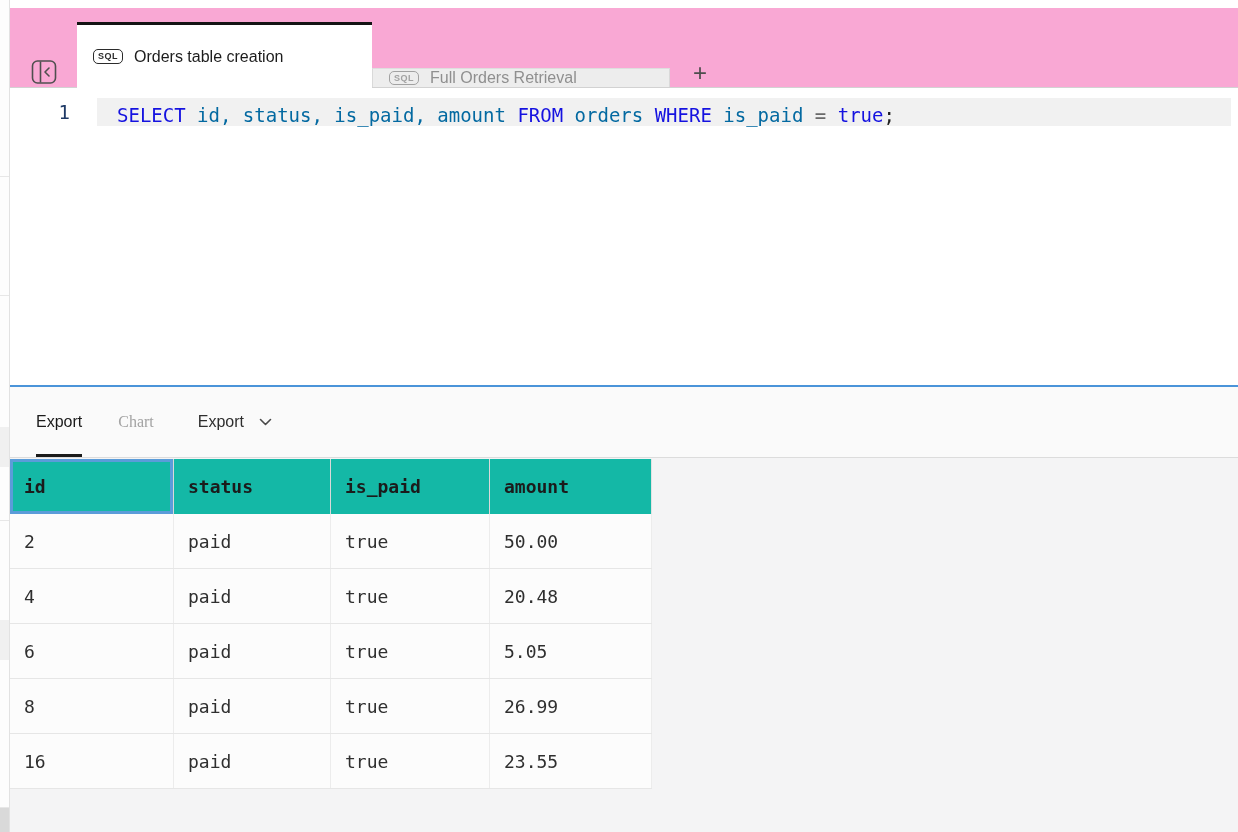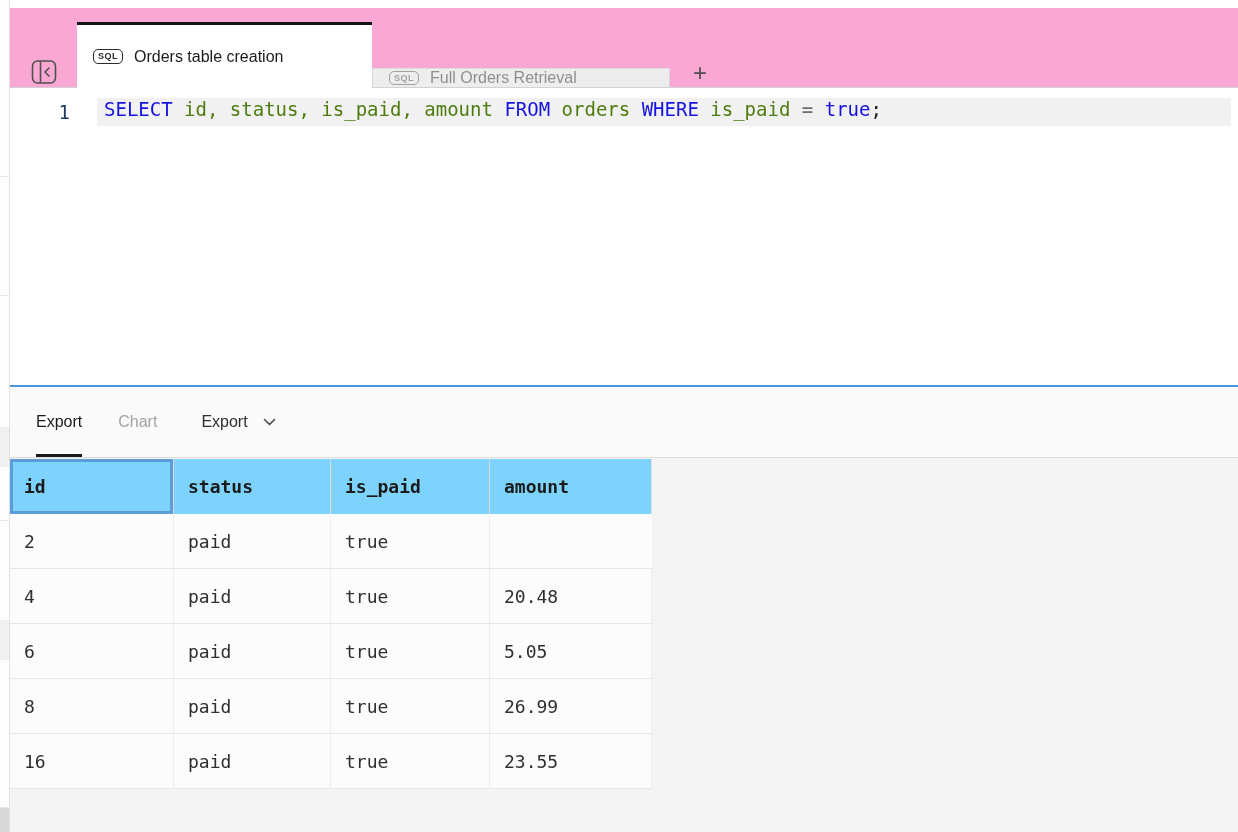--- a/index.html
+++ b/index.html
@@ -36,44 +36,44 @@
   .tab.inactive .sql-badge { border-color:#a2a2a2; color:#a2a2a2; }
   .newtab { width:60px; display:flex; align-items:center; justify-content:center;
             font-size:24px; font-weight:300; color:#4d4d4d; cursor:pointer; }
 
   
   .editor { height:297px; background:#ffffff; overflow:hidden; }
   .code-line { margin-top:10px; height:28px; display:flex; align-items:center;
                font-family:"DejaVu Sans Mono", monospace; font-size:19px; }
   .gutter { width:87px; padding-right:27px; text-align:right; color:#1f3a66; flex:0 0 auto; }
   .code { flex:1; height:28px; margin-right:7px; background:#f1f1f1;
-          display:flex; align-items:flex-start; padding-left:7px; white-space:pre; }
+          display:flex; align-items:flex-end; padding-left:20px; white-space:pre; }
   .tok-keyword { color:#1512e0; }
-  .tok-plain { color:#4d7c0f; }
+  .tok-plain { color:#0369a1; }
   .tok-operator { color:#6a6a6a; }
   .tok-punct { color:#1f1f1f; }
 
   
   .splitter { height:2px; background:#4a94d9; cursor:row-resize; }
 
   
   .results { flex:1; display:flex; flex-direction:column; background:#f4f4f5; }
   .results-toolbar { height:71px; background:#fafafa; border-bottom:1px solid #dcdcdc;
                      display:flex; align-items:stretch; }
   .rtab { display:flex; align-items:center; font-size:16px; cursor:pointer; }
   .rtab-results { margin-left:26px; color:#1a1a1a; border-bottom:3px solid #1a1a1a; padding-top:3px; }
-  .rtab-chart { margin-left:36px; color:#a3a3a3; }
+  .rtab-chart { margin-left:36px; color:#a3a3a3;font-family:Liberation Serif, serif; }
   .export-btn { margin-left:44px; display:flex; align-items:center; gap:15px;
                 font-size:16px; color:#2e2e2e; cursor:pointer; }
 
   .table-wrap { flex:1; position:relative; background:#f4f4f5; }
   .grid { position:absolute; left:0; top:1px; width:642px;
           font-family:"DejaVu Sans Mono", monospace; font-size:18px; }
   .grid-header { display:grid; grid-template-columns:164px 157px 159px 162px;
-                 background:#7dd3fc; }
+                 background:#14b8a6; }
   .th { height:55px; display:flex; align-items:center; padding-left:14px;
         font-weight:bold; color:#1b1b1b; border-right:1px solid #d9d9d9; cursor:pointer; }
   .th:last-child { border-right:1px solid #e2e2e2; }
   .th.selected { box-shadow:inset 0 0 0 3px #5b9cd9; }
   .grid-body .tr { display:grid; grid-template-columns:164px 157px 159px 162px;
                    background:#fcfcfc; border-bottom:1px solid #e6e6e6; }
   .td { height:54px; display:flex; align-items:center; padding-left:14px;
         color:#2f2f2f; border-right:1px solid #ececec; cursor:pointer; }
   .td:last-child { border-right:1px solid #ececec; }
 
@@ -158,20 +158,21 @@
             <div class="th selected">id</div>
             <div class="th">status</div>
             <div class="th">is_paid</div>
             <div class="th">amount</div>
           </div>
           <div class="grid-body" id="table-body">
               <div class="tr">
                 <div class="td">2</div>
                 <div class="td">paid</div>
                 <div class="td">true</div>
+                <div class="td">50.00</div>
               </div>
               <div class="tr">
                 <div class="td">4</div>
                 <div class="td">paid</div>
                 <div class="td">true</div>
                 <div class="td">20.48</div>
               </div>
               <div class="tr">
                 <div class="td">6</div>
                 <div class="td">paid</div>

